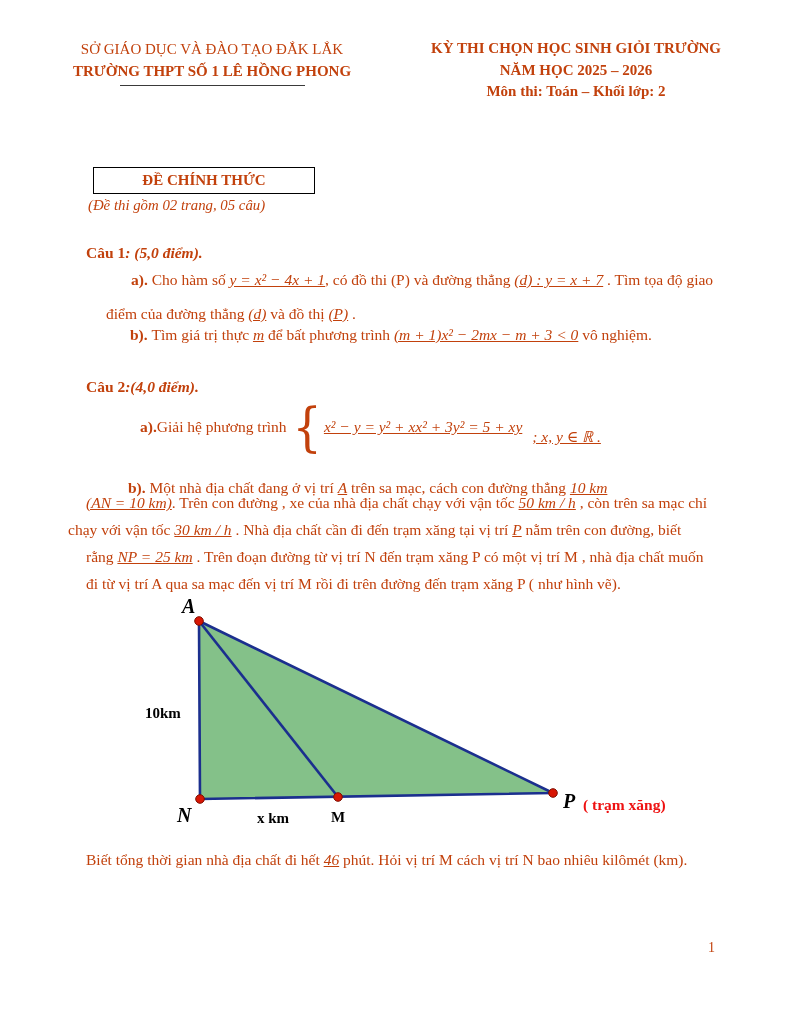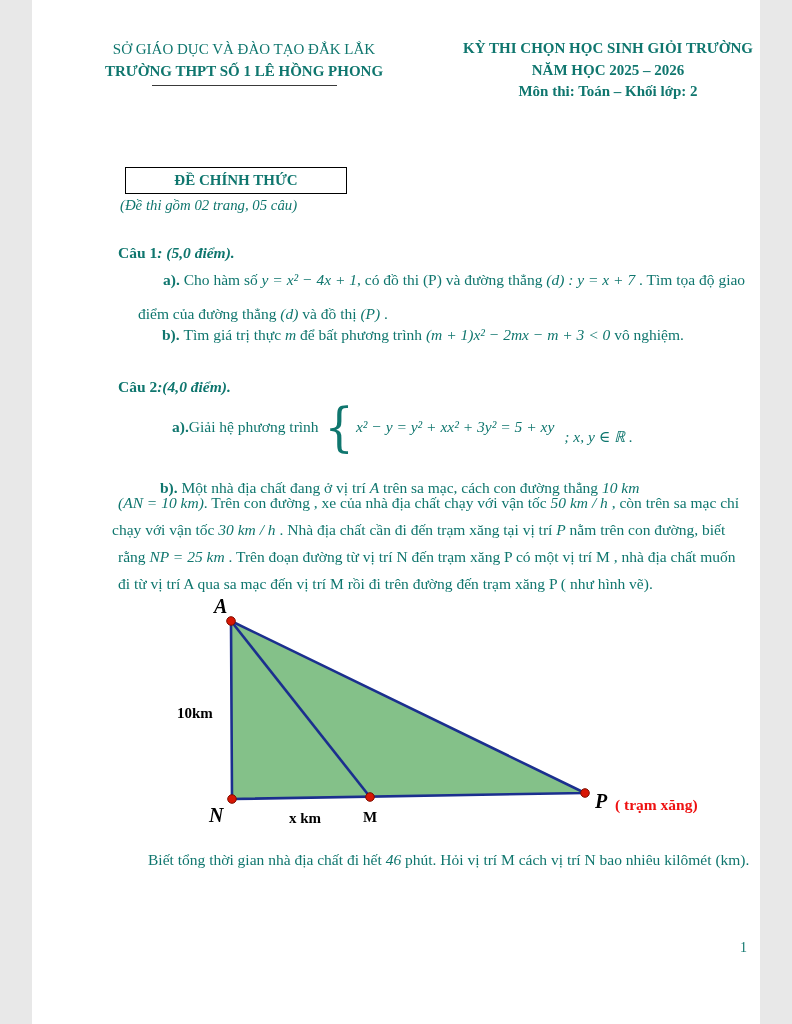--- a/index.html
+++ b/index.html
@@ -1,28 +1,28 @@
 <!DOCTYPE html>
 <html><head>
 <meta charset="utf-8">
 <style>
   html,body{margin:0;padding:0;background:#e8e8e8;}
   .page{
     position:relative;
-    width:728px;height:1024px;
+    width:792px;height:1024px;
     margin:0 auto;
     background:#ffffff;
     font-family:"Liberation Serif","DejaVu Serif",serif;
-    color:#0f766e;
+    color:#c2410c;
     overflow:hidden;
   }
   .abs{position:absolute;}
   .b{font-weight:bold;}
   .bi{font-weight:bold;font-style:italic;}
-  .m{font-style:italic;}
+  .m{font-style:italic;text-decoration:underline;}
   .line{font-size:15.5px;white-space:nowrap;}
   
   .hdr-left{left:52px;top:38px;width:320px;text-align:center;font-size:15px;line-height:22px;}
   .hdr-right{left:372px;top:38px;width:408px;text-align:center;font-size:15px;line-height:21.5px;}
   .hdr-right .small{font-size:14.3px;}
   .hdr-rule{width:185px;border-top:1.6px solid #3a3a3a;margin:3px auto 0 auto;height:0;}
   
   .exam-box{left:93px;top:167px;width:220px;height:25px;border:1.2px solid #000;
             text-align:center;line-height:25px;font-size:15px;font-weight:bold;}
   .exam-note{left:88px;top:197px;font-size:14.8px;font-style:italic;}
@@ -91,21 +91,21 @@
     </span>
     <span class="m after-sys">; x, y ∈ ℝ .</span>
   </div>
 
   <div class="abs line" style="left:128px;top:467px;margin-top:12px;">
     <span class="b">b). </span><span>Một nhà địa chất đang ở vị trí </span><span class="m">A</span><span> trên sa mạc, cách con đường thẳng </span><span class="m">10 km</span>
   </div>
   <div class="abs line" style="left:86px;top:494px;">
     <span class="m">(AN = 10 km)</span><span>. Trên con đường , xe của nhà địa chất chạy với vận tốc </span><span class="m">50 km / h</span><span> , còn trên sa mạc chỉ</span>
   </div>
-  <div class="abs line" style="left:80px;top:521px;">
+  <div class="abs line" style="left:68px;top:521px;">
     <span>chạy với vận tốc </span><span class="m">30 km / h</span><span> . Nhà địa chất cần đi đến trạm xăng tại vị trí </span><span class="m">P</span><span> nằm trên con đường, biết</span>
   </div>
   <div class="abs line" style="left:86px;top:548px;">
     <span>rằng </span><span class="m">NP = 25 km</span><span> . Trên đoạn đường từ vị trí N đến trạm xăng P có một vị trí M , nhà địa chất muốn</span>
   </div>
   <div class="abs line" style="left:86px;top:575px;">đi từ vị trí A qua sa mạc đến vị trí M rồi đi trên đường đến trạm xăng P ( như hình vẽ).</div>
 
   <svg class="abs fig" width="600" height="250" viewBox="0 0 600 250">
     <polygon class="tri" points="99,29 100,207 453,201"></polygon>
     <line class="seg" x1="99" y1="29" x2="238" y2="205"></line>
@@ -115,19 +115,19 @@
     <circle class="dot" cx="453" cy="201" r="4.3"></circle>
     <text class="vlabel" x="82" y="21">A</text>
     <text class="vlabel" x="77" y="230">N</text>
     <text class="slabel" x="231" y="230">M</text>
     <text class="vlabel" x="463" y="216">P</text>
     <text class="slabel" x="45" y="126">10km</text>
     <text class="slabel" x="157" y="231">x km</text>
     <text class="rlabel" x="483" y="218">( trạm xăng)</text>
   </svg>
 
-  <div class="abs line" style="left:86px;top:851px;margin-left:30px;">
+  <div class="abs line" style="left:86px;top:851px;">
     <span>Biết tổng thời gian nhà địa chất đi hết </span><span class="m">46</span><span> phút. Hỏi vị trí M cách vị trí N bao nhiêu kilômét (km).</span>
   </div>
 
   <div class="abs pagenum">1</div>
 
 </div>
 
 </body></html>

